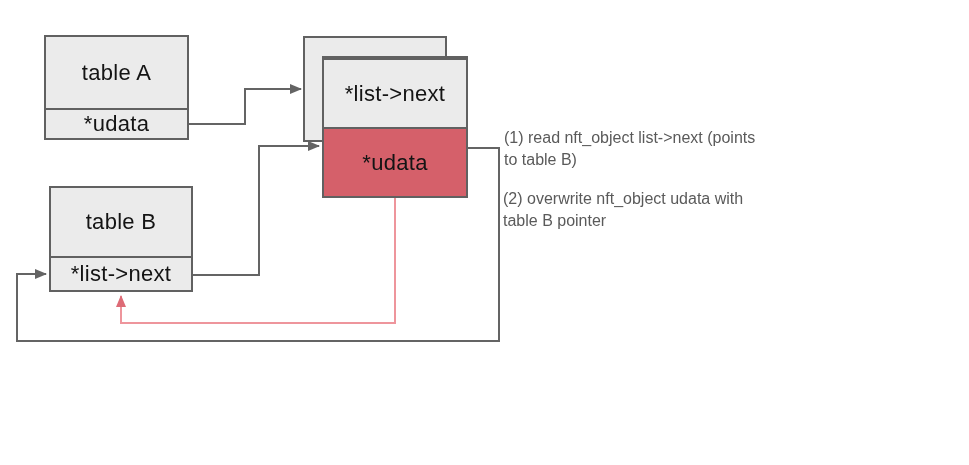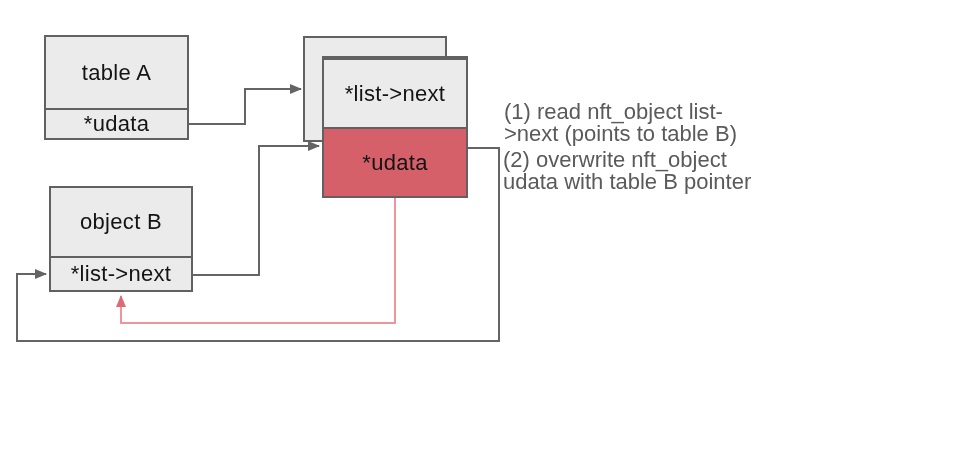--- a/index.html
+++ b/index.html
@@ -66,26 +66,27 @@
   .table-b { left: 49px;  top: 186px; width: 144px; height: 106px; z-index: 2; }
   .table-b .box-title { height: 68px; }
   .nft-shadow { left: 303px; top: 36px; width: 144px; height: 106px; z-index: 1; }
   .nft-front  { left: 322px; top: 56px; width: 146px; height: 142px; z-index: 2; }
   .nft-front .box-title { height: 70px; }
   .field-red { background: var(--red-fill); }
 
   .note {
     position: absolute;
     color: var(--note-text);
-    font-size: 22px;
+    font-size: 16px;
     line-height: 22px;
     white-space: pre-line;
+    margin-top: 26px;
   }
   .note-1 { left: 504px; top: 101px; }
-  .note-2 { left: 503px; top: 149px; }
+  .note-2 { left: 503px; top: 162px; }
   .note-3 { left: 123px; top: 378px; width: 600px; }
 </style>
 </head>
 <body>
 
 <div class="stage">
 
   <svg class="arrow-layer" viewBox="0 0 969 465" xmlns="http://www.w3.org/2000/svg">
     <defs>
       <marker id="headGray" markerUnits="userSpaceOnUse" markerWidth="12" markerHeight="10" viewBox="0 0 12 10" refX="11" refY="5" orient="auto">
@@ -111,20 +112,20 @@
   </div>
 
   <div class="dbox nft-shadow"></div>
 
   <div class="dbox nft-front">
     <div class="box-field">*list-&gt;next</div>
     <div class="box-field field-red">*udata</div>
   </div>
 
   <div class="dbox table-b">
-    <div class="box-title">object B</div>
+    <div class="box-title">table B</div>
     <div class="box-field">*list-&gt;next</div>
   </div>
 
   <div class="note note-1">(1) read nft_object list-&gt;next (points to table B)</div>
   <div class="note note-2">(2) overwrite nft_object udata with table B pointer</div>
 
 </div>
 
 </body></html>

